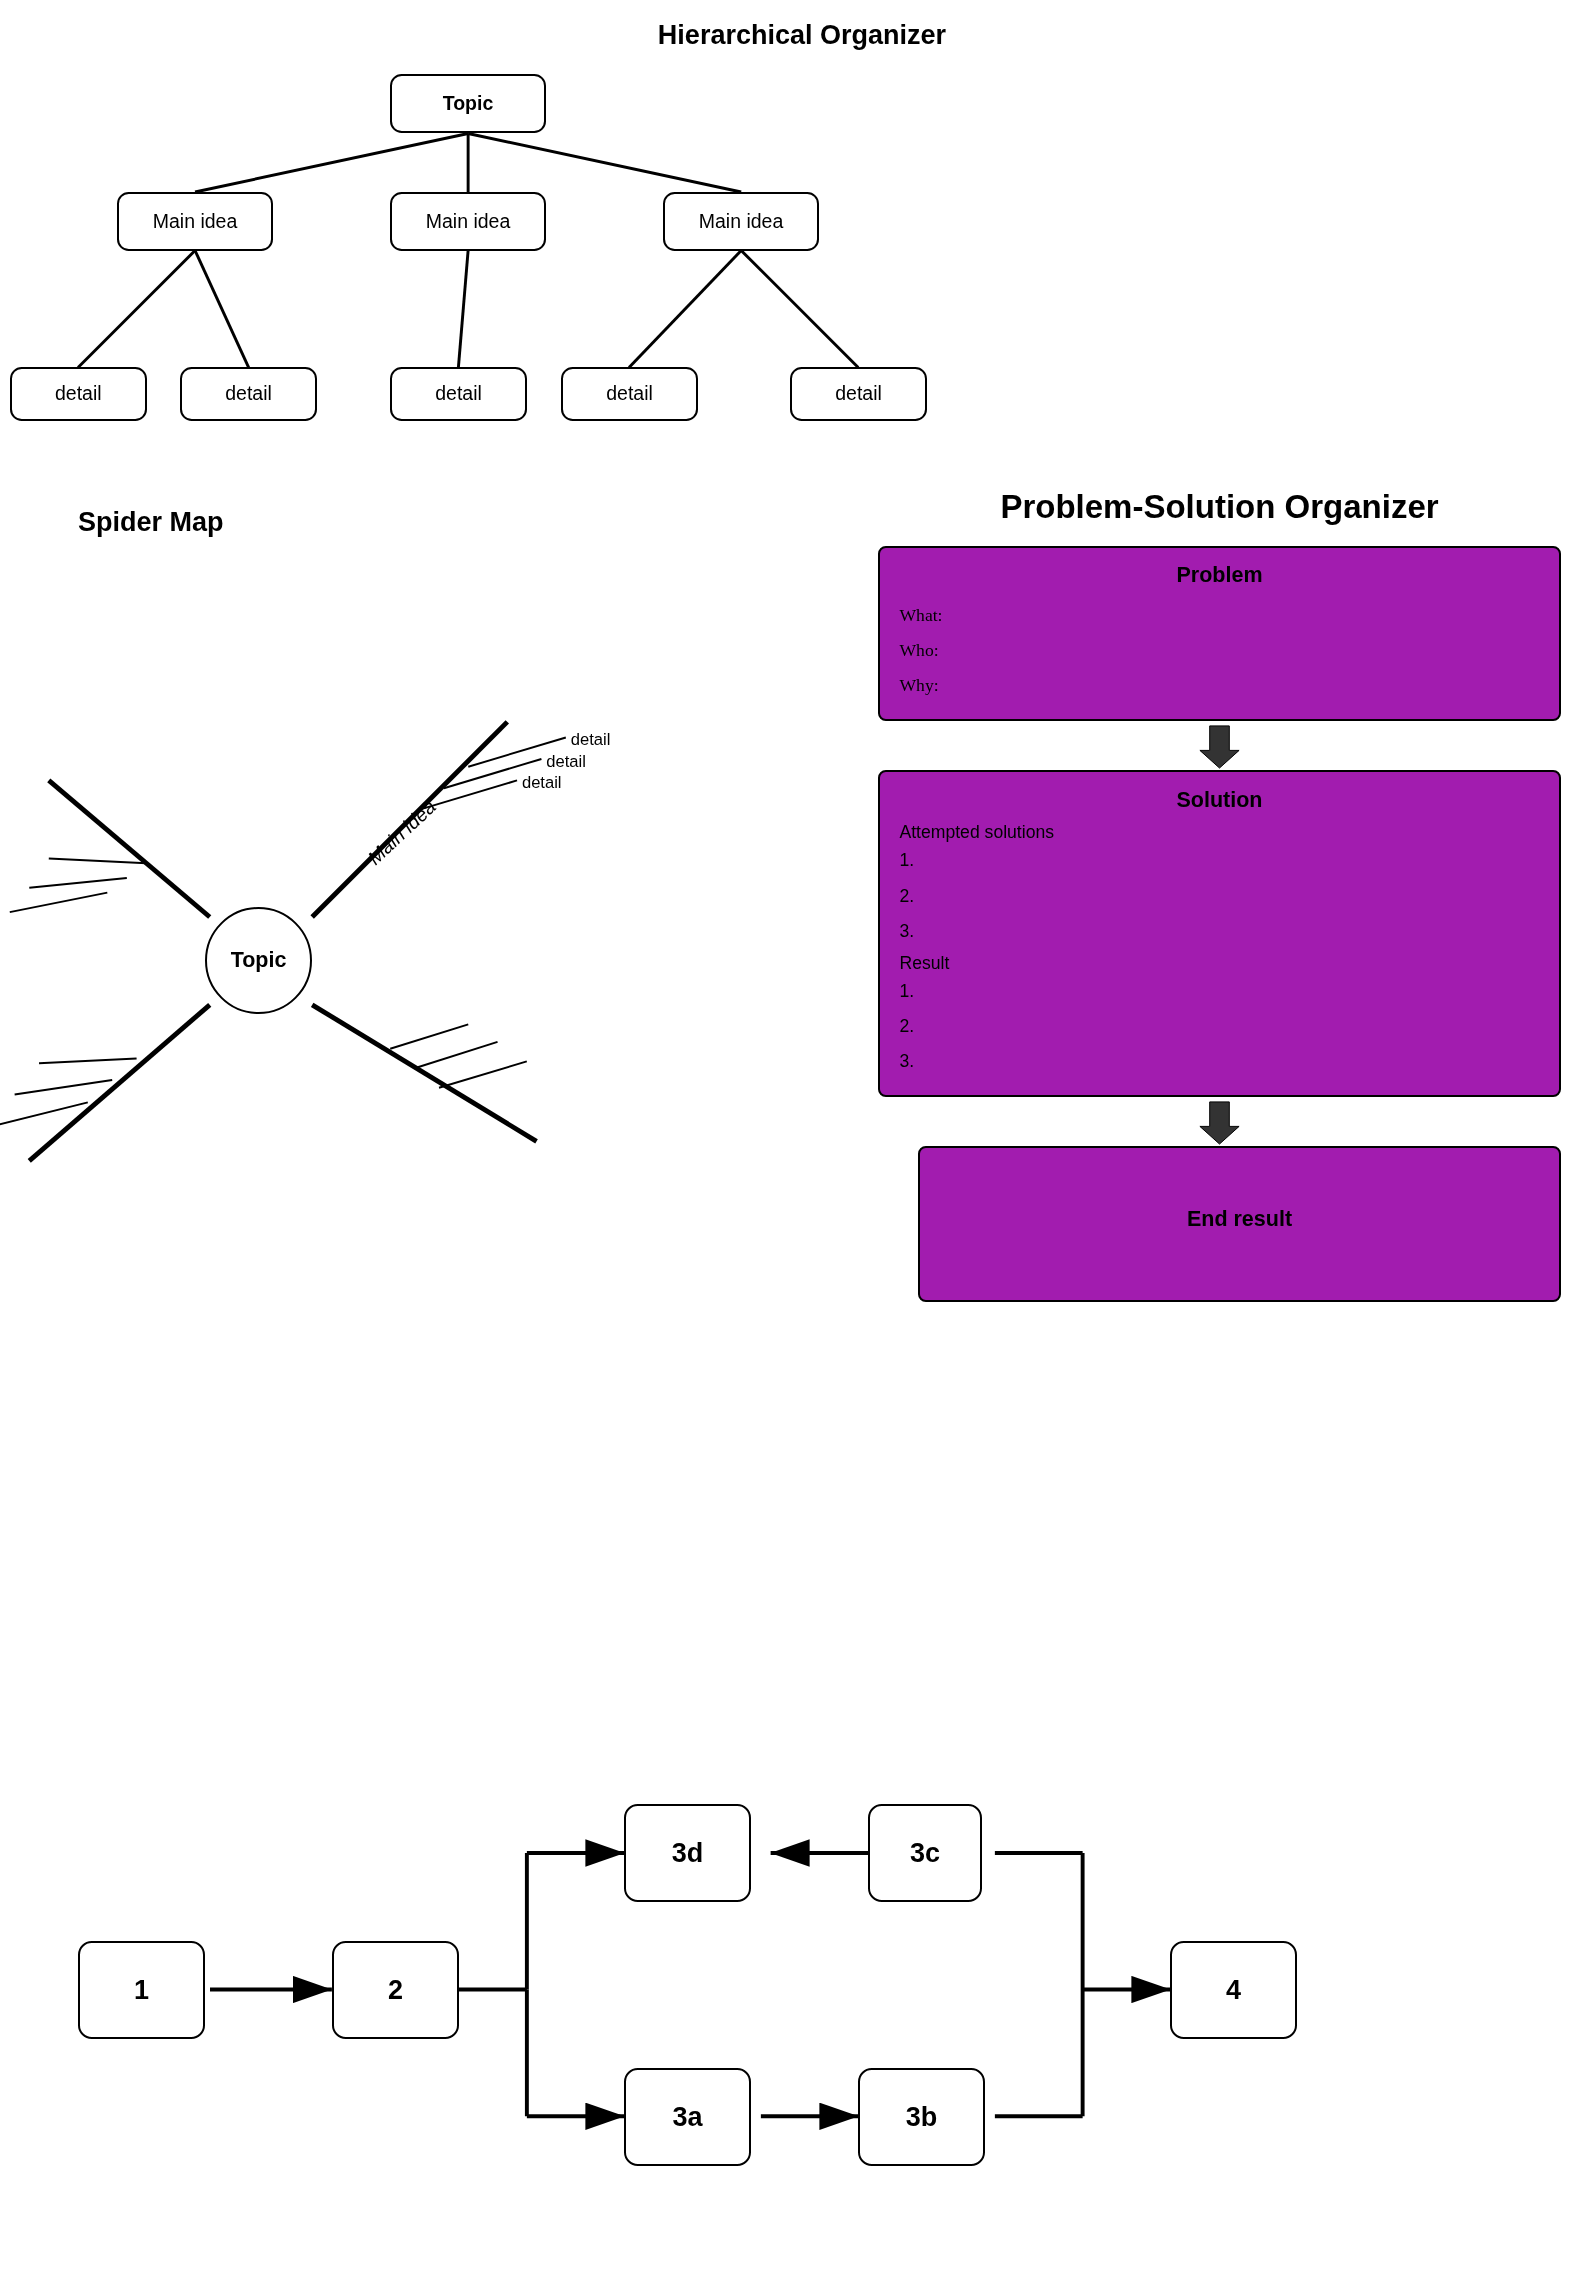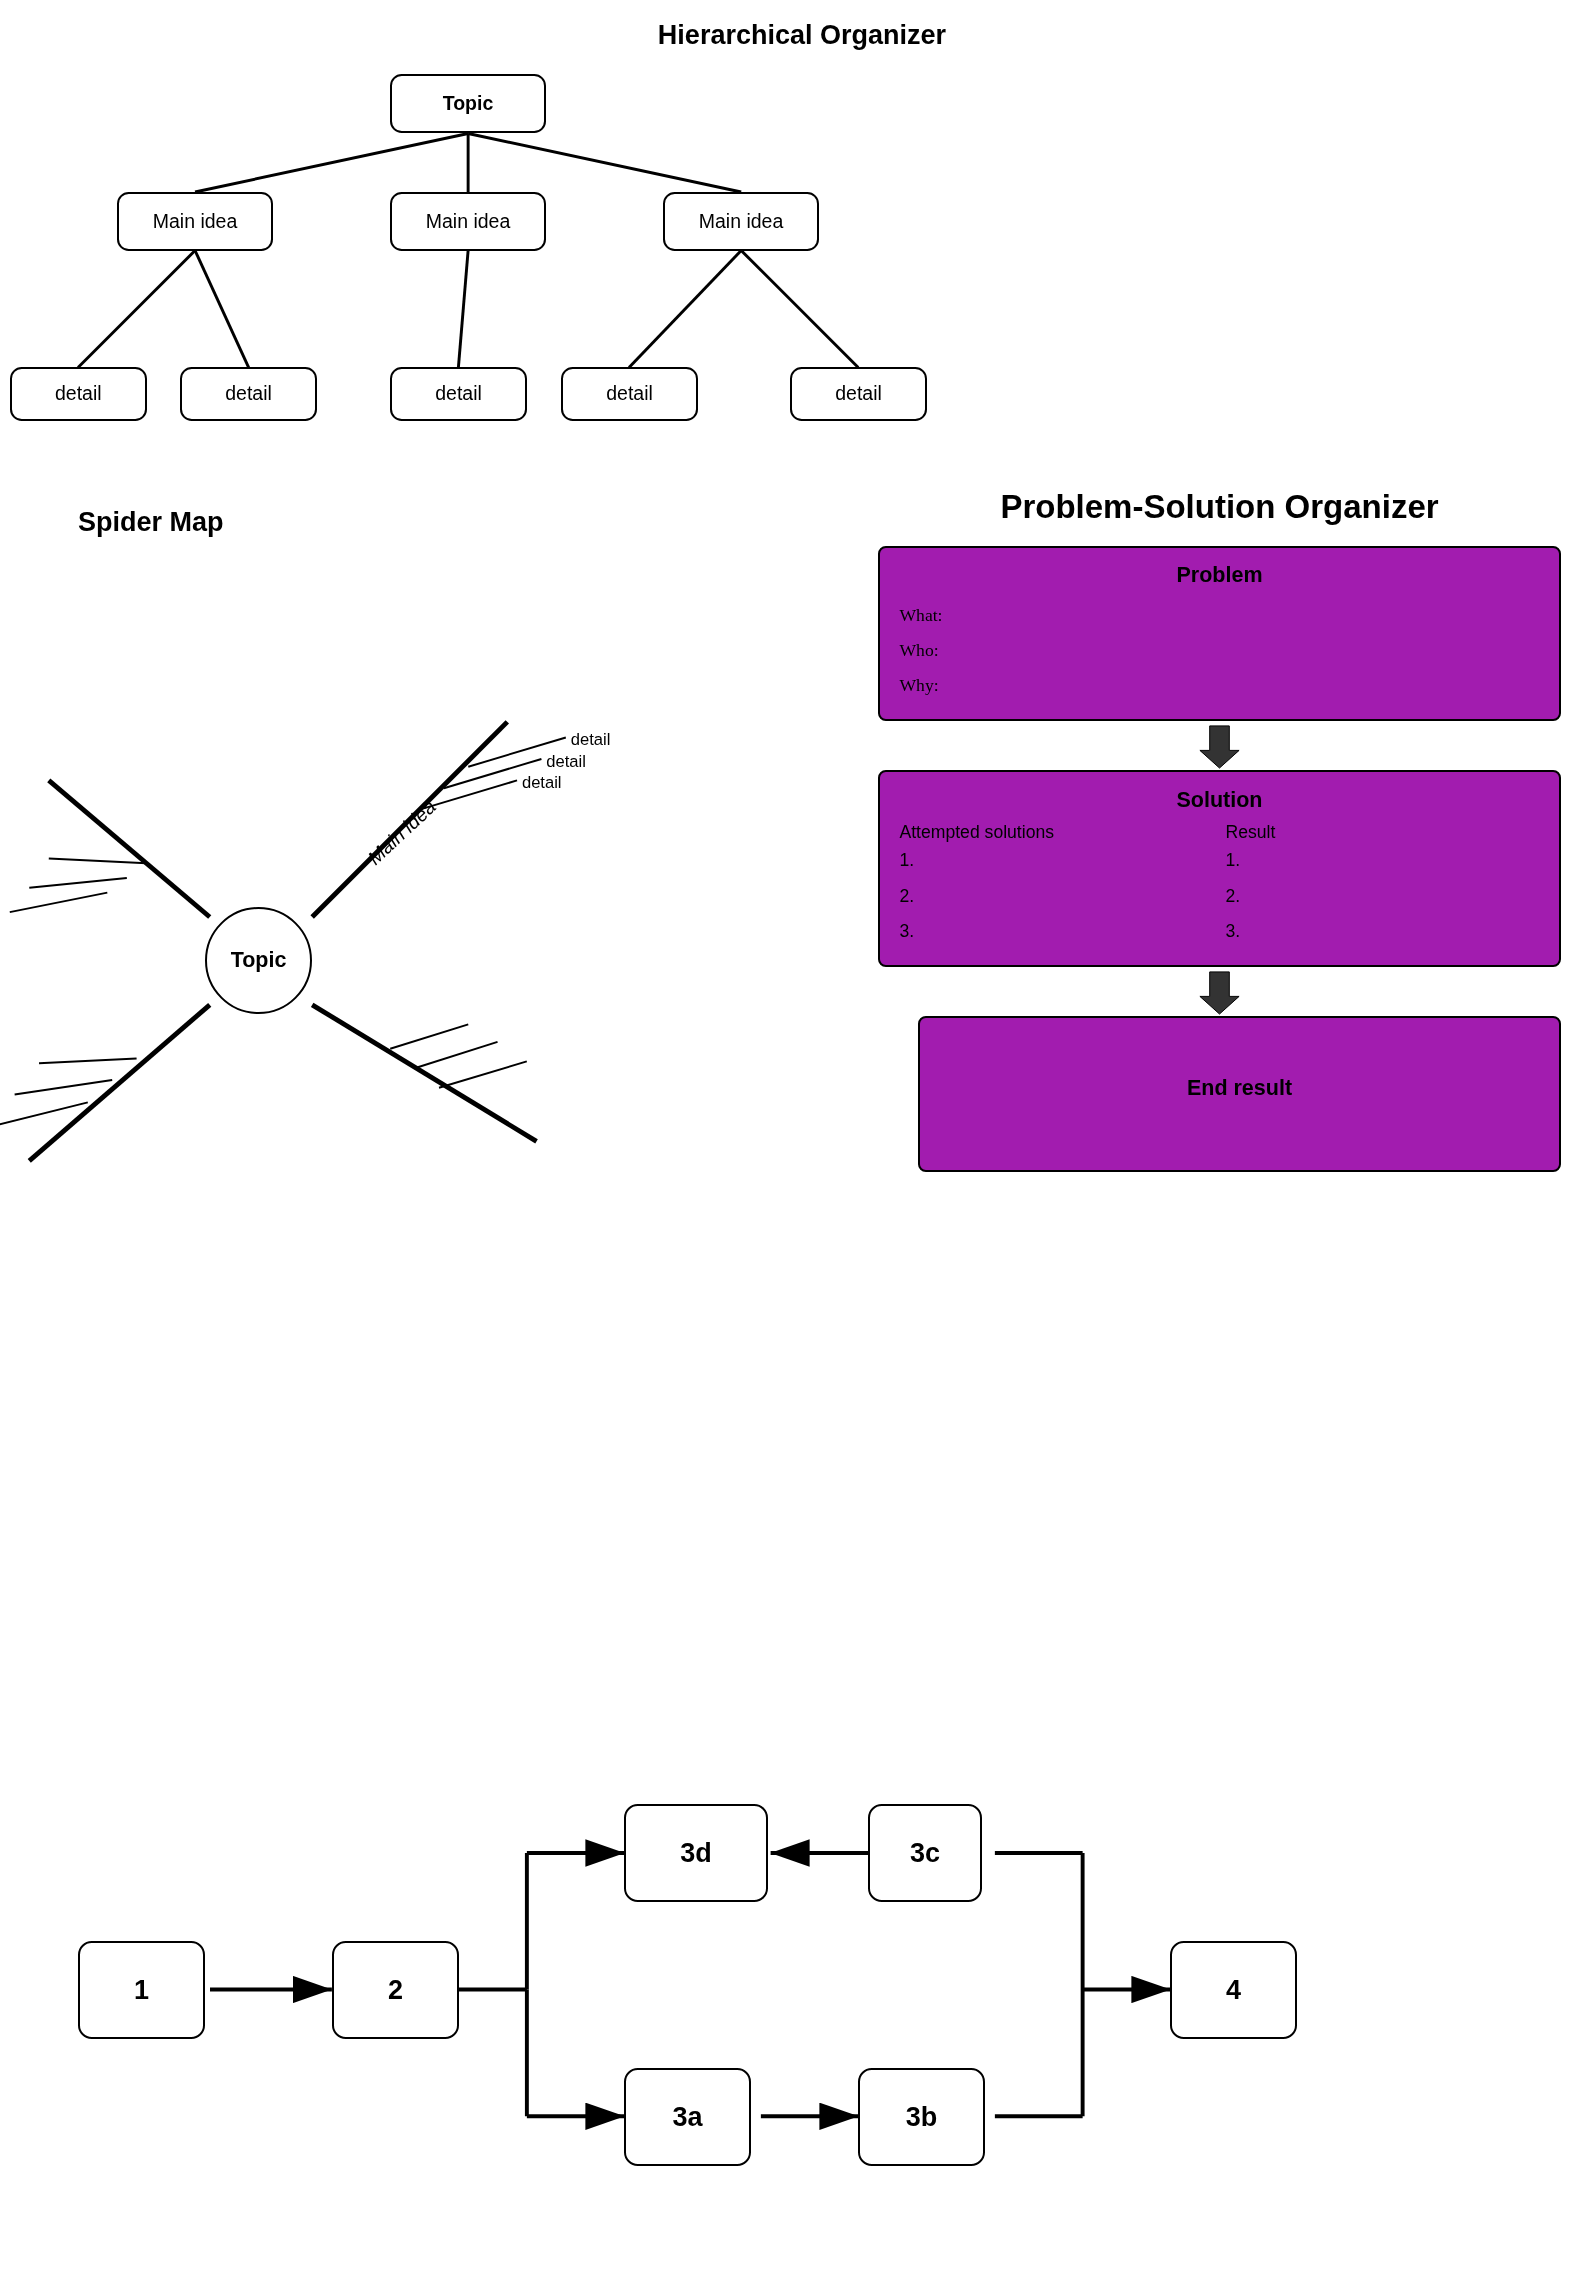--- a/index.html
+++ b/index.html
@@ -111,22 +111,22 @@
     }
 
     
     .arrow-down-svg {
       width: 49px;
       height: 49px;
     }
 
     .solution-grid {
       display: grid;
-      grid-template-columns: 1fr 1fr;
-      gap: 12px;
+      grid-template-columns: 1fr;
+      gap: 4px;
       font-size: 17.6px;
     }
     .solution-col-header {
       font-size: 17.6px;
     }
     .solution-items {
       font-size: 17.6px;
       line-height: 2;
     }
 
@@ -392,21 +392,21 @@
     </svg>
 
     <div class="fc-box" style="width:127px;height:98px;top:244px;left:78px;">
       <span>1</span>
     </div>
 
     <div class="fc-box" style="width:127px;height:98px;top:244px;left:332px;">
       <span>2</span>
     </div>
 
-    <div class="fc-box" style="width:144px;height:98px;top:107px;left:624px;">
+    <div class="fc-box" style="width:127px;height:98px;top:107px;left:624px;">
       <span>3d</span>
     </div>
 
     <div class="fc-box" style="width:114px;height:98px;top:107px;left:868px;">
       <span>3c</span>
     </div>
 
     <div class="fc-box" style="width:127px;height:98px;top:371px;left:624px;">
       <span>3a</span>
     </div>

